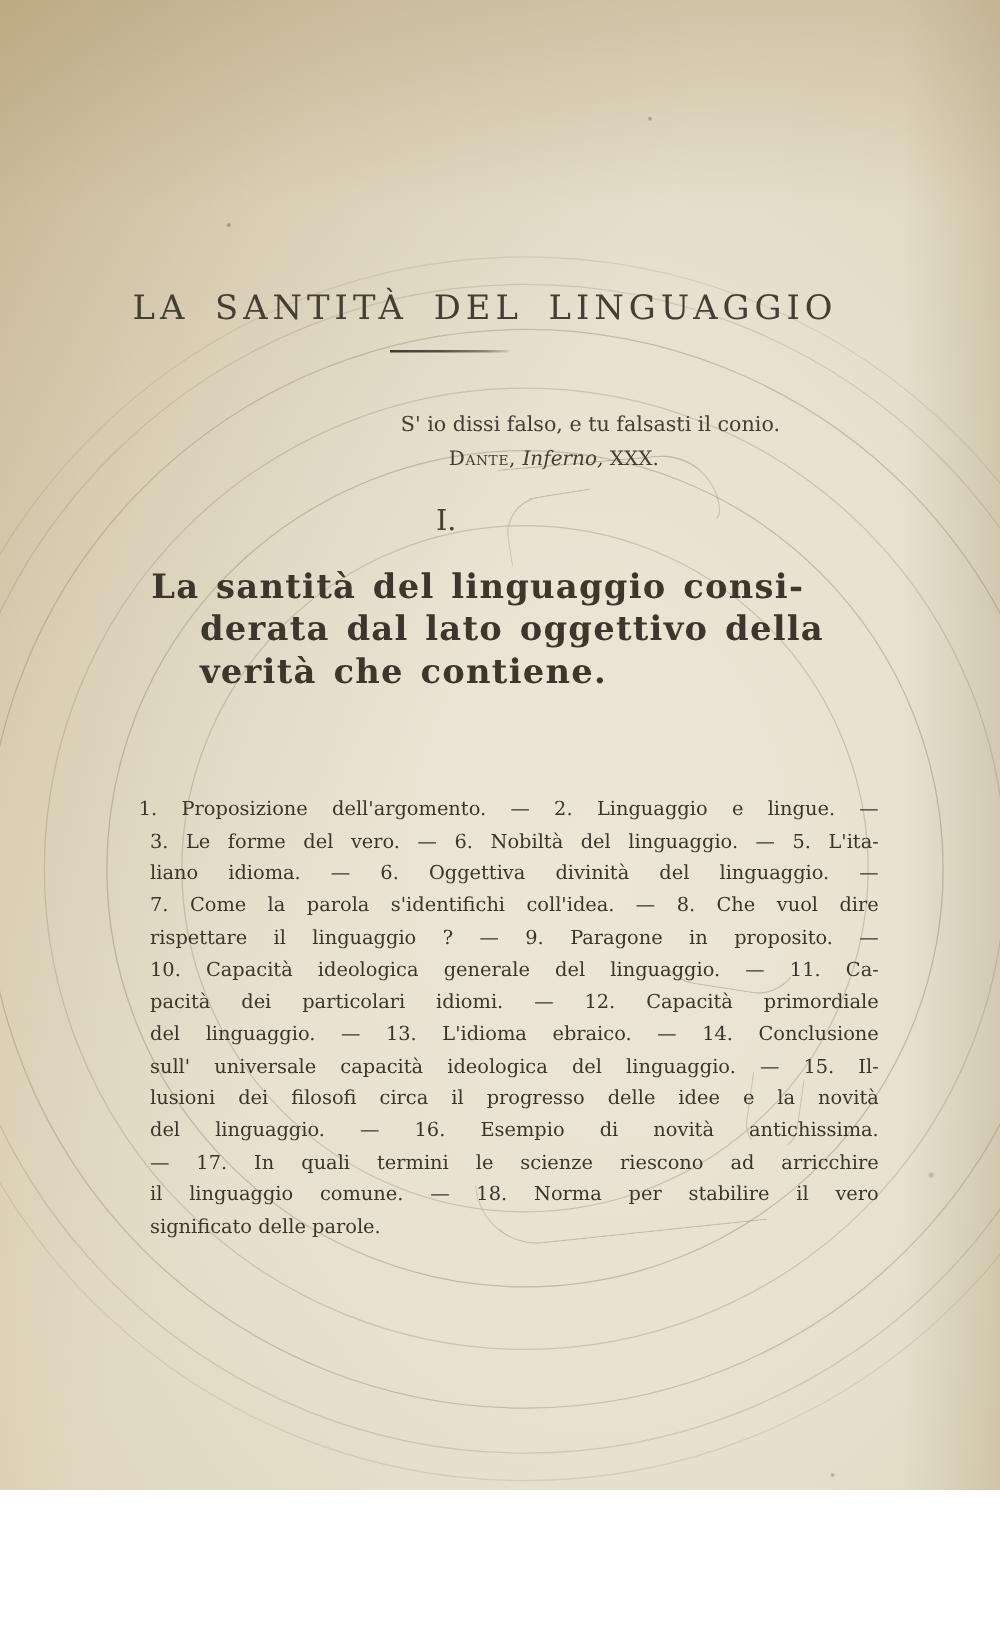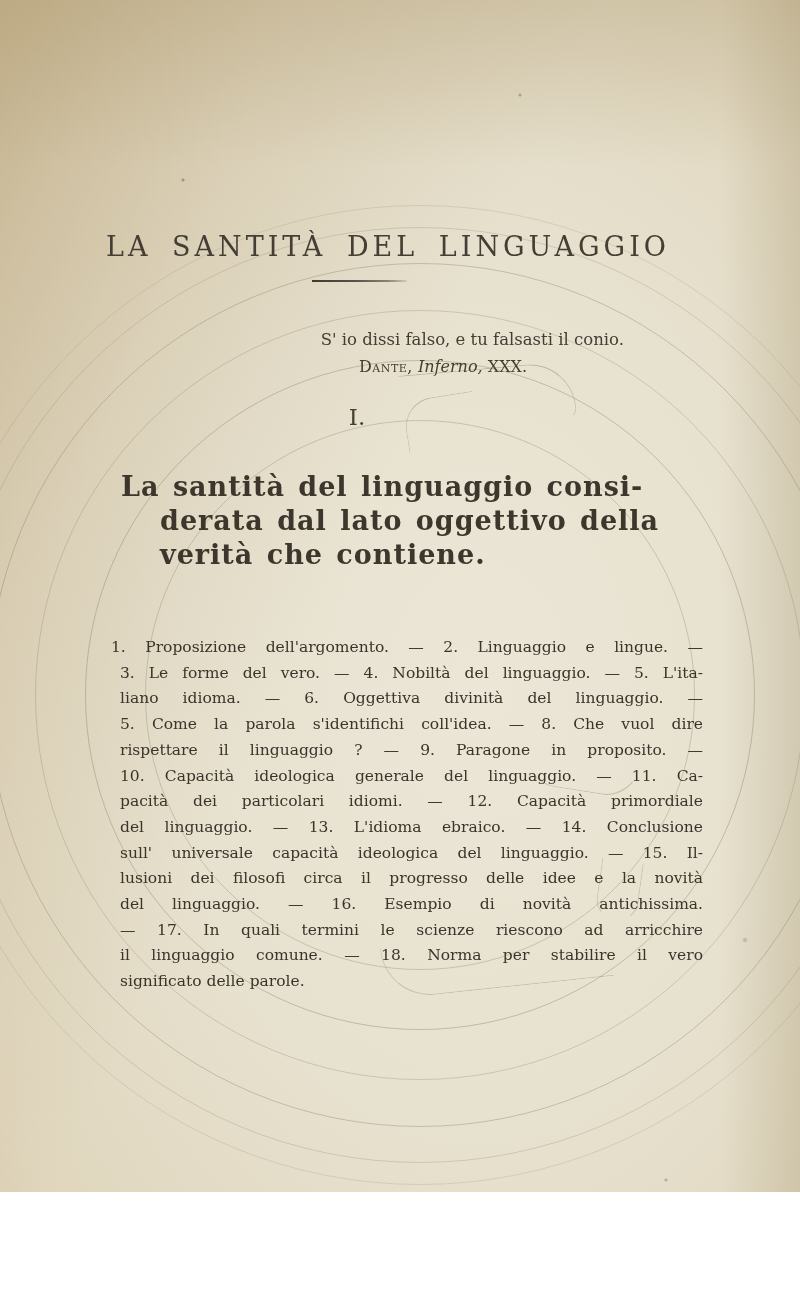--- a/index.html
+++ b/index.html
@@ -68,21 +68,21 @@
   }
   .epigraph-attrib .author { font-variant:small-caps; letter-spacing:.5px; }
   .epigraph-attrib .work { font-style:italic; }
 
   .section-num {
     position:absolute; top:404px; left:0; width:714px; text-align:center;
     font-size:23px; color:#464035;
   }
 
   .chapter-heading {
-    position:absolute; top:470px; left:0; width:800px;
+    position:absolute; top:453px; left:0; width:800px;
     font-size:27px; font-weight:bold; line-height:34px;
     letter-spacing:1px; word-spacing:3px; color:#3c362c;
   }
   .chapter-heading .hl1 { margin-left:121px; }
   .chapter-heading .hl2, .chapter-heading .hl3 { margin-left:160px; }
 
   .summary {
     position:absolute; top:587px; left:111px; width:592px;
     font-size:15.5px; line-height:25.7px; color:#3a352b;
   }
@@ -141,23 +141,23 @@
     <div class="section-num">I.</div>
 
     <div class="chapter-heading">
       <div class="hl1">La santità del linguaggio consi-</div>
       <div class="hl2">derata dal lato oggettivo della</div>
       <div class="hl3">verità che contiene.</div>
     </div>
 
     <div class="summary">
       <div class="sline first">1. Proposizione dell'argomento. — 2. Linguaggio e lingue. —</div>
-      <div class="sline">3. Le forme del vero. — 4. Nobiltà del linguaggio. — 5. L'ita-</div>
+      <div class="sline">3. Le forme del vero. — 6. Nobiltà del linguaggio. — 5. L'ita-</div>
       <div class="sline">liano idioma. — 6. Oggettiva divinità del linguaggio. —</div>
-      <div class="sline">5. Come la parola s'identifichi coll'idea. — 8. Che vuol dire</div>
+      <div class="sline">7. Come la parola s'identifichi coll'idea. — 8. Che vuol dire</div>
       <div class="sline">rispettare il linguaggio ? — 9. Paragone in proposito. —</div>
       <div class="sline">10. Capacità ideologica generale del linguaggio. — 11. Ca-</div>
       <div class="sline">pacità dei particolari idiomi. — 12. Capacità primordiale</div>
       <div class="sline">del linguaggio. — 13. L'idioma ebraico. — 14. Conclusione</div>
       <div class="sline">sull' universale capacità ideologica del linguaggio. — 15. Il-</div>
       <div class="sline">lusioni dei filosofi circa il progresso delle idee e la novità</div>
       <div class="sline">del linguaggio. — 16. Esempio di novità antichissima.</div>
       <div class="sline">— 17. In quali termini le scienze riescono ad arricchire</div>
       <div class="sline">il linguaggio comune. — 18. Norma per stabilire il vero</div>
       <div class="sline last">significato delle parole.</div>

